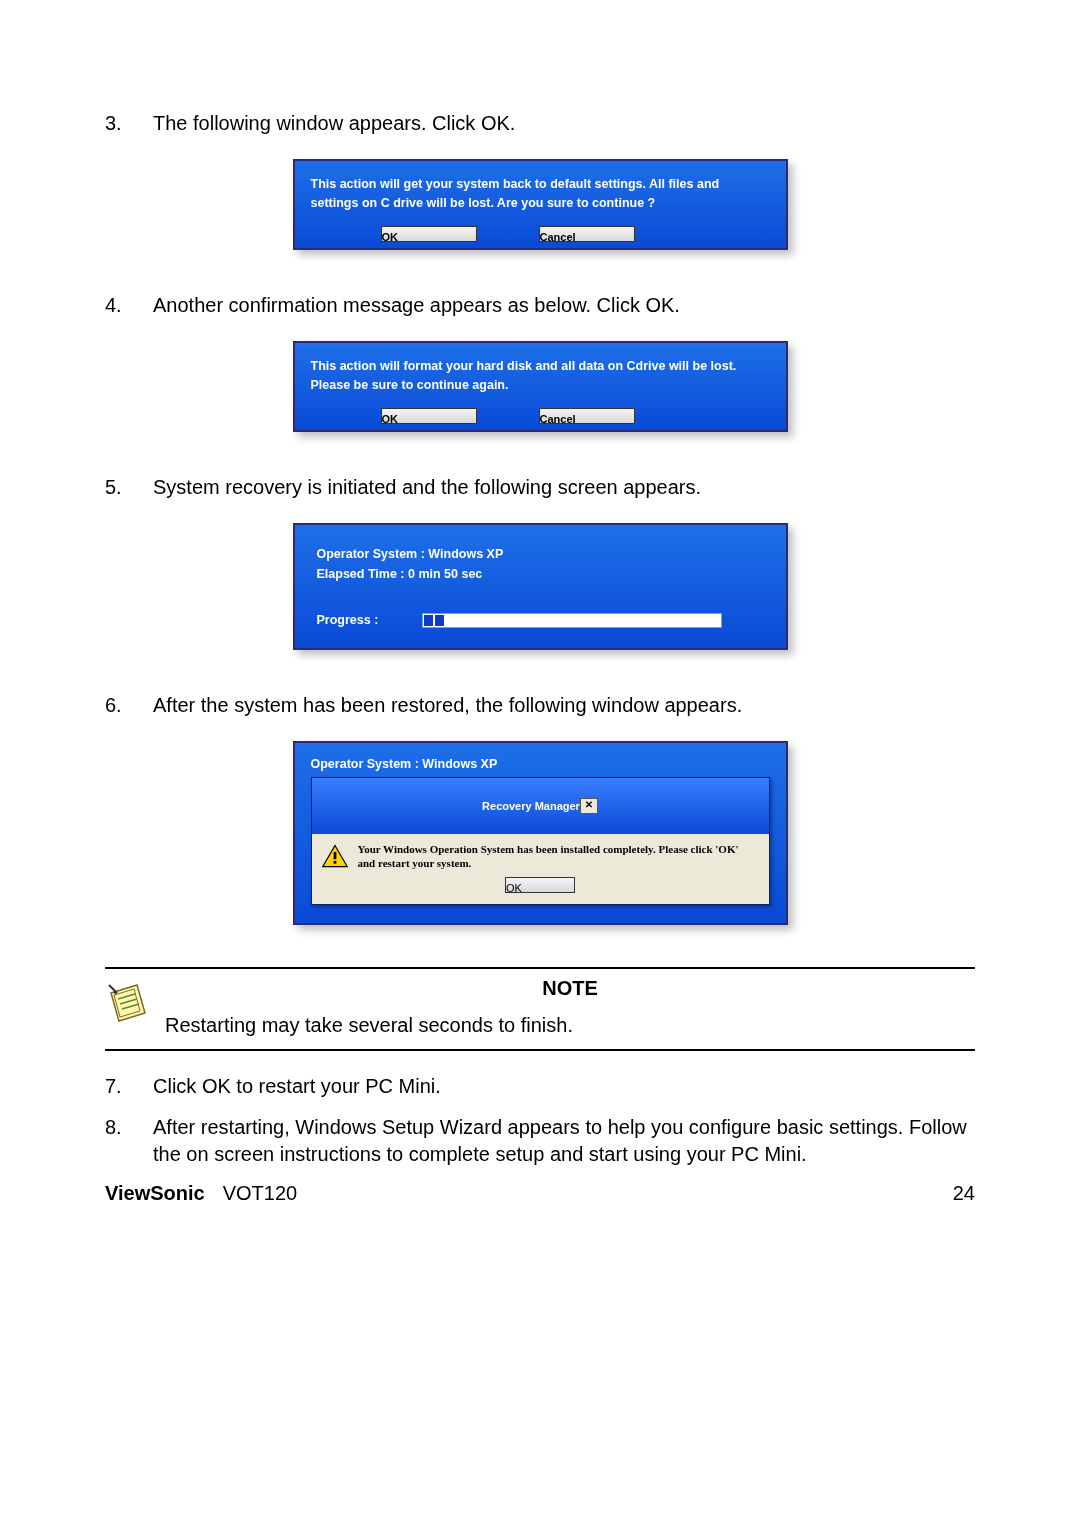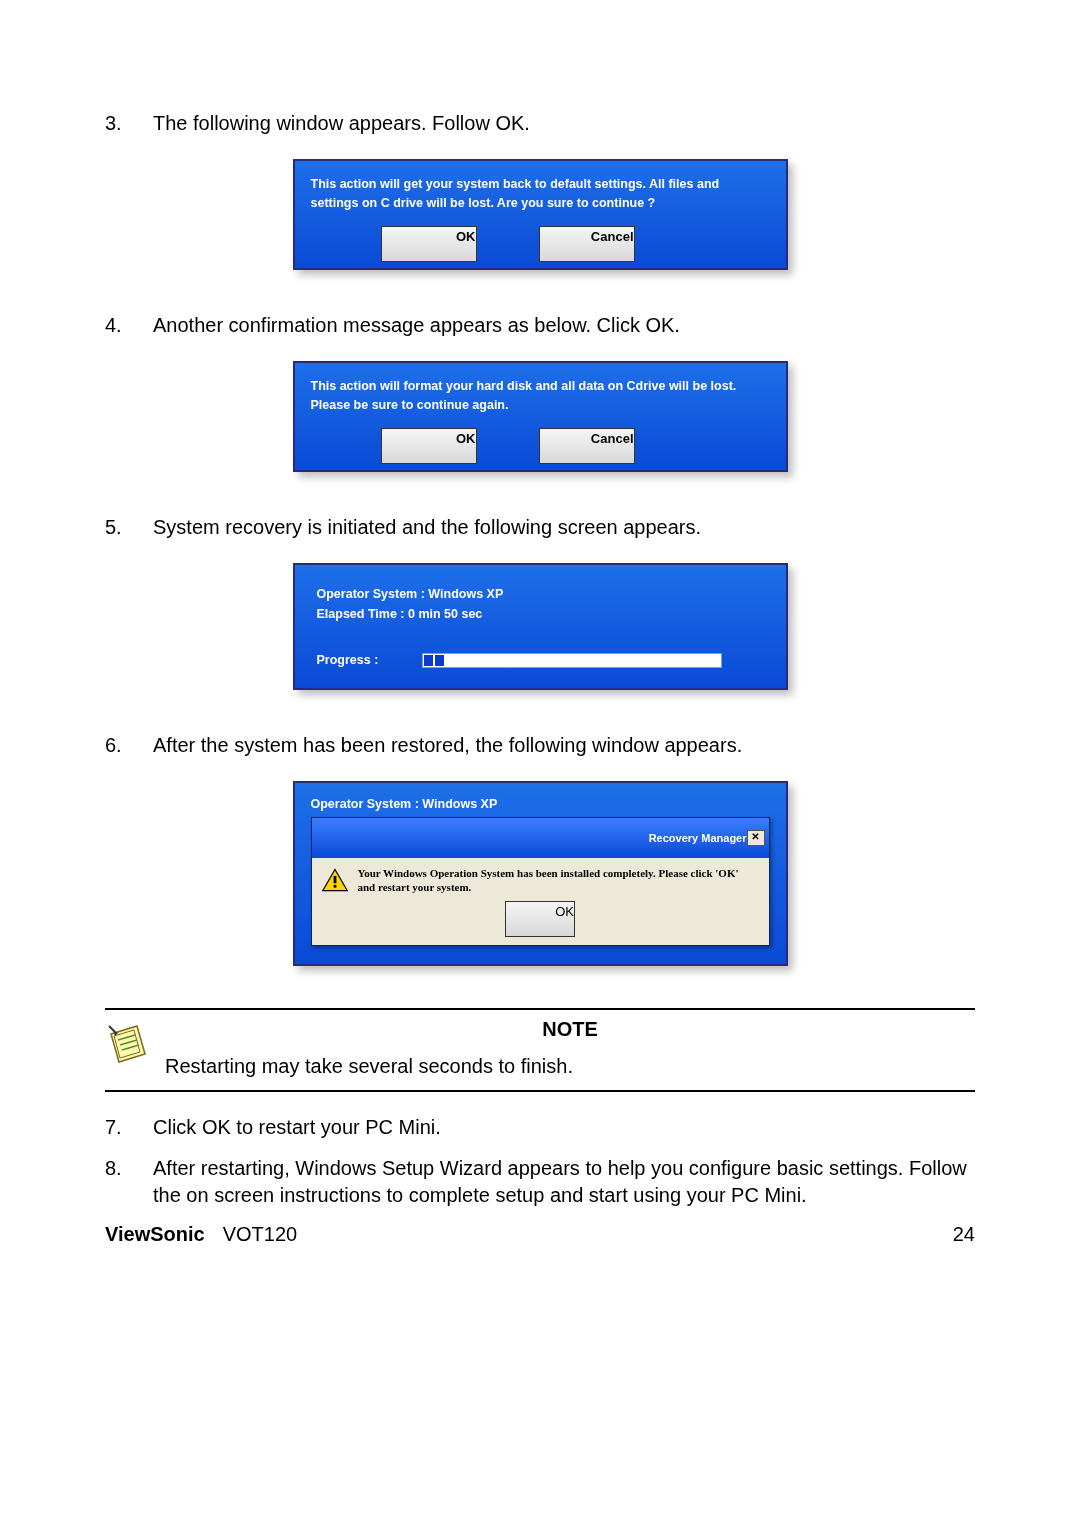--- a/index.html
+++ b/index.html
@@ -47,27 +47,27 @@
     line-height: 1.55;
     margin-bottom: 12px;
   }
   .btn-row {
     display: flex;
     gap: 62px;
     padding-left: 70px;
   }
   .win-btn {
     width: 96px;
-    height: 36px;
+    height: 16px;
     background: linear-gradient(#f5f5f5, #d8d8d8);
     border: 1px solid #333;
-    font-size: 13px;
+    font-size: 11px;
     font-weight: bold;
     color: #000;
-    text-align: right;
+    text-align: left;
     line-height: 20px;
     box-sizing: border-box;
   }
   .status-panel {
     padding: 22px 22px 20px 22px;
   }
   .status-line {
     font-size: 12.5px;
     font-weight: bold;
     color: #fff;
@@ -108,23 +108,23 @@
     background: #ece9d8;
     border: 1px solid #0a246a;
     margin-top: 6px;
     box-shadow: 2px 2px 4px rgba(0,0,0,0.35);
   }
   .win-titlebar {
     background: linear-gradient(#3a7eff, #0a4ad6);
     color: #fff;
     font-size: 11px;
     font-weight: bold;
-    padding: 12px 4px;
-    display: flex;
-    justify-content: flex-end;
+    padding: 20px 4px;
+    display: flex;
+    justify-content: center;
     align-items: center;
   }
   .win-close {
     width: 16px;
     height: 14px;
     background: #ece9d8;
     border: 1px solid #555;
     color: #000;
     font-size: 10px;
     font-weight: bold;
@@ -201,21 +201,21 @@
     font-weight: bold;
   }
 </style>
 </head>
 <body>
 
 <div class="page">
 
   <div class="step">
     <div class="step-num">3.</div>
-    <div class="step-text">The following window appears. Follow OK.</div>
+    <div class="step-text">The following window appears. Click OK.</div>
   </div>
 
   <div class="panel-wrap">
     <div class="blue-panel">
       <div class="msg">This action will get your system back to default settings. All files and settings on C drive will be lost. Are you sure to continue ?</div>
       <div class="btn-row">
         <div class="win-btn">OK</div>
         <div class="win-btn">Cancel</div>
       </div>
     </div>

